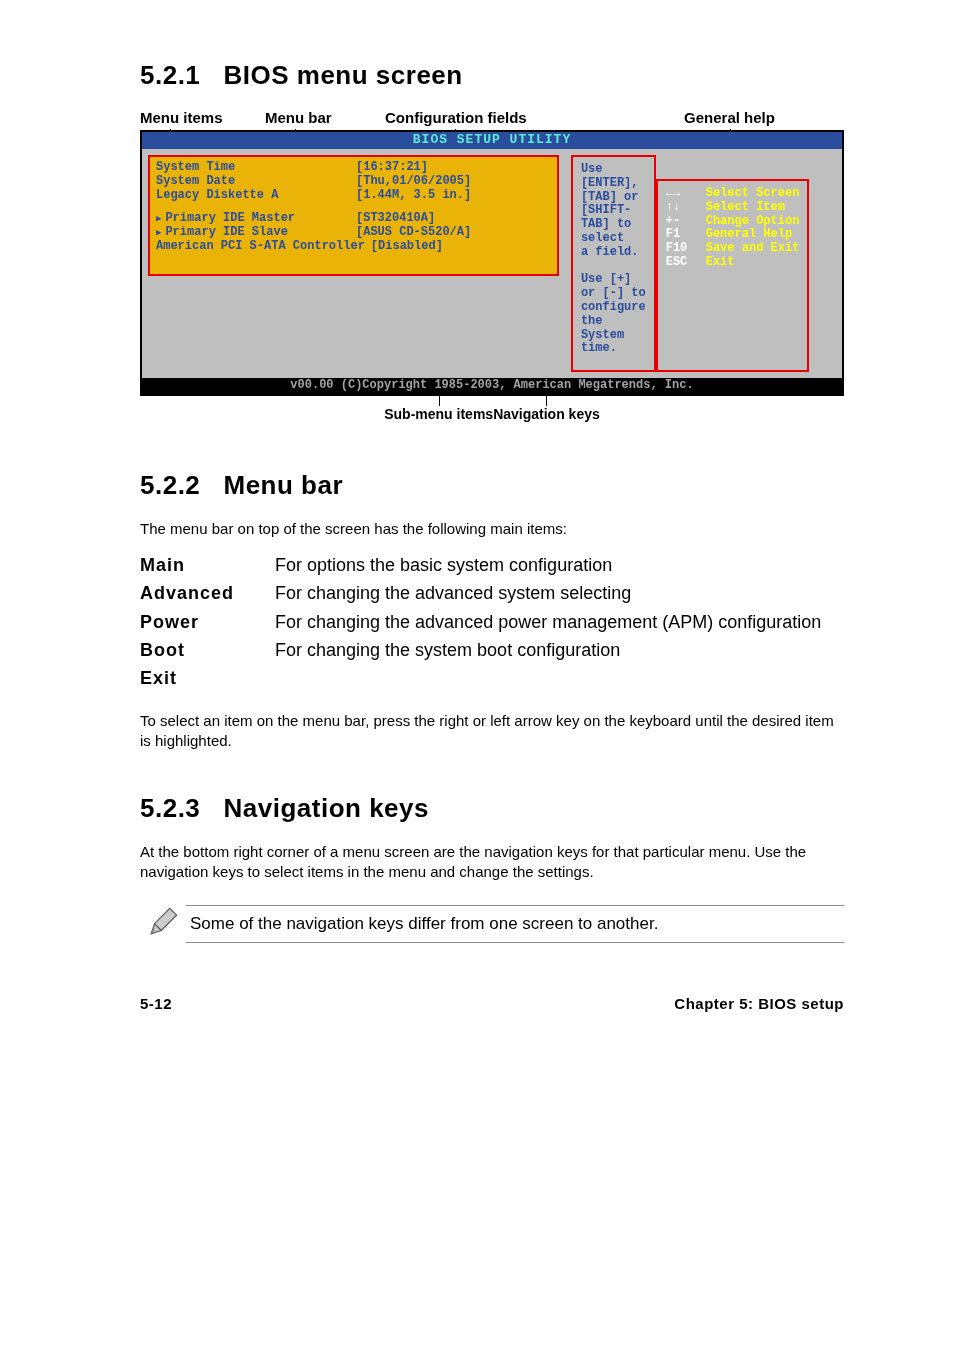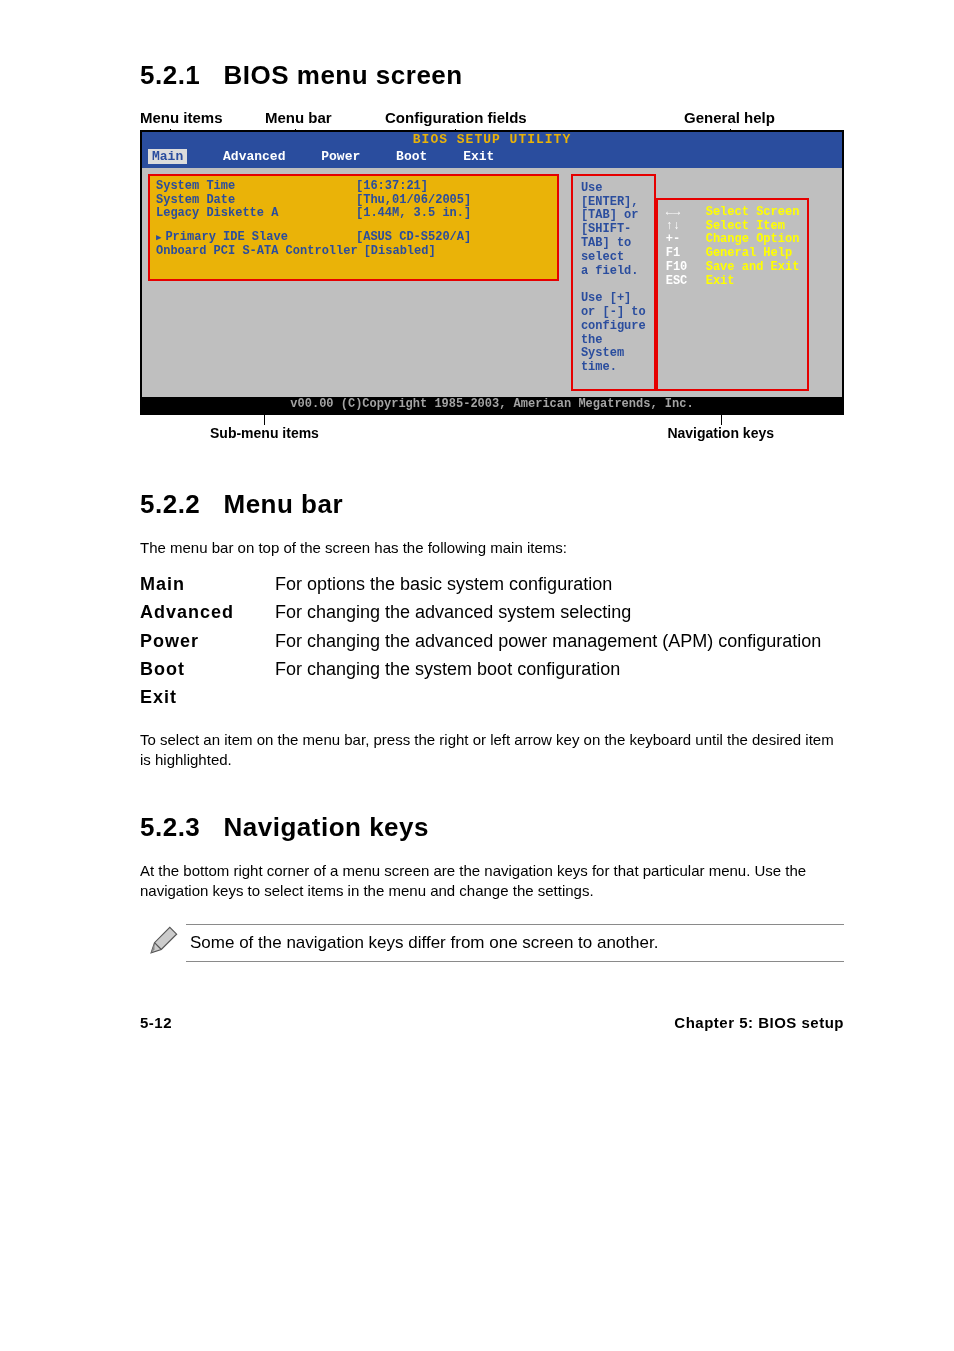--- a/index.html
+++ b/index.html
@@ -34,21 +34,21 @@
     border: 2px solid #000;
     background: #dcdcdc;
     position: relative;
     font-family: "Courier New", monospace;
     font-size: 12px;
     line-height: 1.15;
   }
   .bios-title {
     text-align: center;
     background: #2a4d9e;
-    color: #eab308;
+    color: #5eead4;
     font-weight: bold;
     font-size: 13px;
     letter-spacing: 1px;
     padding: 1px 0;
   }
   .bios-menubar {
     background: #2a4d9e;
     color: #fff;
     font-weight: bold;
     padding: 1px 6px 3px 6px;
@@ -115,21 +115,21 @@
   .bios-footer {
     background: #000;
     color: #a3a3a3;
     font-size: 12px;
     text-align: center;
     padding: 1px 0;
     font-weight: bold;
   }
   .annotations-bottom {
     display: flex;
-    justify-content: space-between;
+    justify-content: center;
     font-weight: bold;
     font-size: 14px;
     margin-top: 10px;
     padding: 0 70px 0 70px;
   }
   .section-gap { height: 48px; }
   .para {
     font-size: 15px;
     line-height: 1.35;
     margin-bottom: 14px;
@@ -206,49 +206,46 @@
       <div class="ann-line-down" style="left:70px;"></div>
     </div>
     <div class="ann-top-item" style="flex:1; text-align:center;">
       <span>General help</span>
       <div class="ann-line-down" style="left:50%;"></div>
     </div>
   </div>
 
   <div class="bios-window">
     <div class="bios-title">BIOS SETUP UTILITY</div>
-    <div class="bios-menubar">
-      <span class="sel">Main</span>
-      <span>Advanced</span>
-      <span>Power</span>
-      <span>Boot</span>
-      <span>Exit</span>
-    </div>
     <div class="bios-body">
       <div class="bios-left">
         <div class="red-box bios-left-inner">
           <div class="row">
               <div class="lab">System Time</div>
               <div class="val">[16:37:21]</div>
             </div>
           <div class="row">
               <div class="lab">System Date</div>
               <div class="val">[Thu,01/06/2005]</div>
             </div>
           <div class="row">
               <div class="lab">Legacy Diskette A</div>
               <div class="val">[1.44M, 3.5 in.]</div>
             </div>
           <div style="height:10px;"></div>
           <div class="row">
+              <div class="lab tri">Primary IDE Master</div>
+              <div class="val">[ST320410A]</div>
+            </div>
+          <div class="row">
               <div class="lab tri">Primary IDE Slave</div>
               <div class="val">[ASUS CD-S520/A]</div>
             </div>
           <div class="row">
-              <div class="lab" style="width:auto;">Onboard PCI S-ATA Controller</div>
+              <div class="lab" style="width:auto;">American PCI S-ATA Controller</div>
               <div class="val" style="padding-left:6px;">[Disabled]</div>
             </div>
           <div style="height:10px;"></div>
         </div>
       </div>
       <div class="bios-right">
         <div class="help-box">
           <div>Use [ENTER], [TAB] or</div>
           <div>[SHIFT-TAB] to select</div>
           <div>a field.</div>

